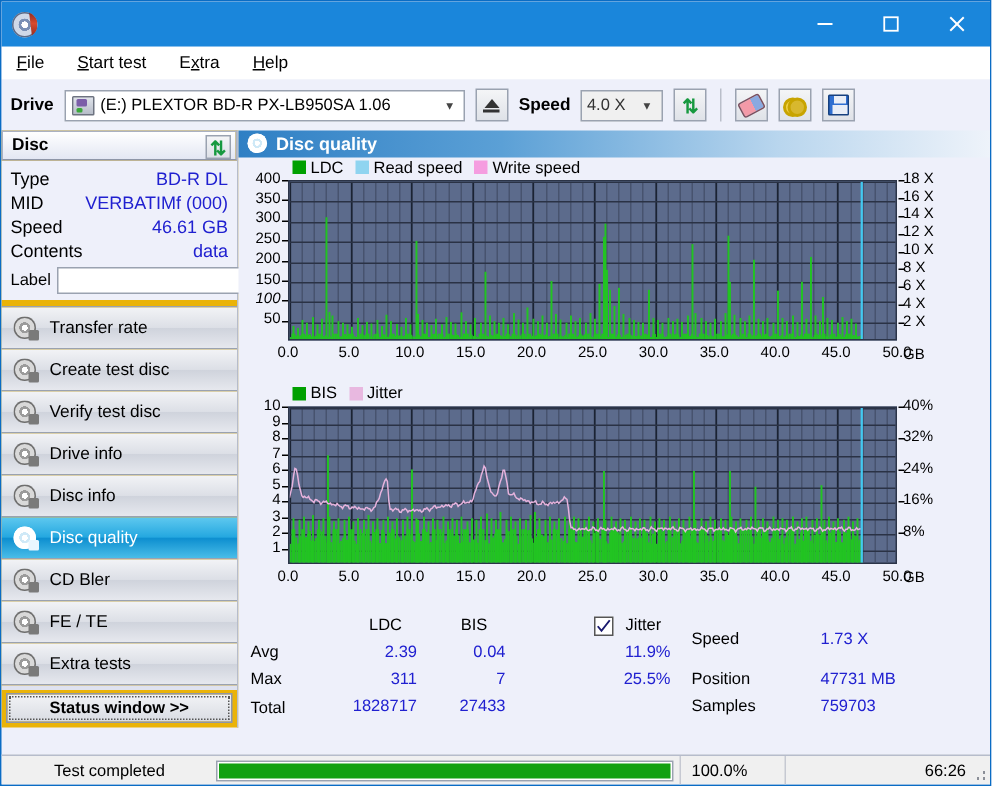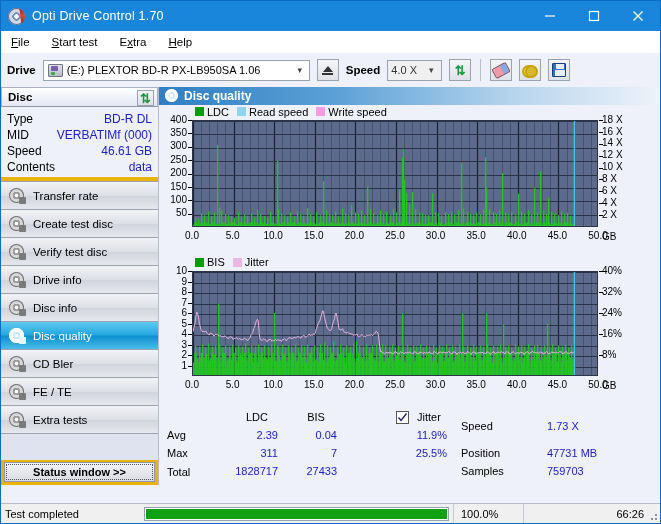--- a/index.html
+++ b/index.html
@@ -287,21 +287,21 @@
     display: flex; align-items: center; justify-content: center;
   }
   #jitter-check svg { display: block; }
 
   
   #statusbar {
     position: absolute; left: 0; bottom: 0; width: 659px; height: 20px;
     background: #f0f0f0; border-top: 1px solid #b6bccb;
     display: flex; align-items: center; font-size: 11px;
   }
-  #status-text { width: 140px; padding-left: 4px; color: #000; }
+  #status-text { width: 140px; padding-left: 4px; color: #000; text-align: center; }
   #progress-outer {
     width: 305px; height: 14px; margin-left: 3px;
     background: #ffffff; border: 1px solid #9aa2b0;
     padding: 1px;
   }
   #progress-bar { height: 100%; background: #12a112; }
   #progress-pct { width: 70px; text-align: left; padding-left: 7px; border-left: 1px solid #c6c9d2; margin-left: 4px; height:20px; line-height:20px;}
   #elapsed { flex: 1; text-align: right; padding-right: 16px; border-left: 1px solid #c6c9d2; height:20px; line-height:20px;}
   #grip { position: absolute; right: 2px; bottom: 2px; width: 10px; height: 10px;
           background:
@@ -310,21 +310,20 @@
             radial-gradient(circle 1px at 8px 4px, #8b8f98 99%, transparent);
   }
 </style>
 </head>
 <body>
 
 <div id="app">
 
   <div id="titlebar">
     <div id="app-icon"></div>
-    <div id="title-text">Opti Drive Control 1.70</div>
     <div class="win-btns">
       <div class="win-btn">
         <svg width="12" height="12" viewBox="0 0 12 12">
             <line x1="1" y1="6" x2="11" y2="6" stroke="#fff" stroke-width="1.2"></line>
           </svg>
       </div>
       <div class="win-btn">
         <svg width="12" height="12" viewBox="0 0 12 12">
             <rect x="1.5" y="1.5" width="9" height="9" fill="none" stroke="#fff" stroke-width="1.2"></rect>
           </svg>
@@ -396,20 +395,27 @@
           <span class="info-key">MID</span>
           <span class="info-val">VERBATIMf (000)</span>
         </div>
         <div class="info-row">
           <span class="info-key">Speed</span>
           <span class="info-val">46.61 GB</span>
         </div>
         <div class="info-row">
           <span class="info-key">Contents</span>
           <span class="info-val">data</span>
+        </div>
+        <div id="label-row">
+          <span id="label-key">Label</span>
+          <input id="label-input" type="text" value="" style="">
+          <div id="label-btn">
+            <span class="disc-glyph"></span>
+          </div>
         </div>
       </div>
 
       <div id="nav">
         <div class="nav-btn">
           <span class="nav-ico">
               <span class="ring"></span>
               <span class="mark"></span>
             </span>
           <span>Transfer rate</span>
@@ -977,21 +983,21 @@
                   <rect x="371" width="1.3" y="93.09" height="13.909999999999997" fill="#22c422"></rect>
                   <rect x="374" width="1.3" y="91.485" height="15.515" fill="#22c422"></rect>
                   <rect x="377" width="1.3" y="94.695" height="12.305000000000007" fill="#22c422"></rect>
                 </g>
                 <polyline points="0.0,106.5 0.9,106.5 1.8,106.5 2.7,106.5 3.6,106.5 4.5,106.5 5.4,106.5 6.3,106.5 7.3,106.5 8.2,106.5 9.1,106.5 10.0,106.5 10.9,106.5 11.8,106.5 12.7,106.4 13.6,106.4 14.5,106.4 15.4,106.4 16.3,106.4 17.2,106.4 18.1,106.4 19.0,106.4 19.9,106.4 20.9,106.4 21.8,106.4 22.7,106.4 23.6,106.4 24.5,106.4 25.4,106.4 26.3,106.4 27.2,106.4 28.1,106.4 29.0,106.4 29.9,106.4 30.8,106.4 31.7,106.4 32.6,106.4 33.5,106.4 34.5,106.4 35.4,106.3 36.3,106.3 37.2,106.3 38.1,106.3 39.0,106.3 39.9,106.3 40.8,106.3 41.7,106.3 42.6,106.3 43.5,106.3 44.4,106.3 45.3,106.3 46.2,106.3 47.2,106.3 48.1,106.3 49.0,106.3 49.9,106.3 50.8,106.3 51.7,106.3 52.6,106.3 53.5,106.3 54.4,106.3 55.3,106.3 56.2,106.3 57.1,106.3 58.0,106.3 58.9,106.3 59.8,106.3 60.8,106.3 61.7,106.3 62.6,106.3 63.5,106.3 64.4,106.3 65.3,106.2 66.2,106.2 67.1,106.2 68.0,106.2 68.9,106.2 69.8,106.2 70.7,106.2 71.6,106.2 72.5,106.2 73.4,106.2 74.4,106.2 75.3,106.2 76.2,106.2 77.1,106.2 78.0,106.2 78.9,106.2 79.8,106.2 80.7,106.2 81.6,106.2 82.5,106.2 83.4,106.2 84.3,106.2 85.2,106.2 86.1,106.2 87.0,106.2 88.0,106.2 88.9,106.2 89.8,106.2 90.7,106.2 91.6,106.2 92.5,106.2 93.4,106.2 94.3,106.2 95.2,106.2 96.1,106.1 97.0,106.1 97.9,106.1 98.8,106.1 99.7,106.1 100.6,106.1 101.6,106.1 102.5,106.1 103.4,106.1 104.3,106.1 105.2,106.1 106.1,106.1 107.0,106.1 107.9,106.1 108.8,106.1 109.7,106.1 110.6,106.1 111.5,106.1 112.4,106.1 113.3,106.1 114.2,106.1 115.2,106.1 116.1,106.1 117.0,106.1 117.9,106.1 118.8,106.1 119.7,106.1 120.6,106.1 121.5,106.1 122.4,106.1 123.3,106.1 124.2,106.1 125.1,106.1 126.0,106.0 126.9,106.0 127.8,106.0 128.8,106.0 129.7,106.0 130.6,106.0 131.5,106.0 132.4,106.0 133.3,106.0 134.2,106.0 135.1,106.0 136.0,106.0 136.9,106.0 137.8,106.0 138.7,106.0 139.6,106.0 140.5,106.0 141.5,106.0 142.4,106.0 143.3,106.0 144.2,106.0 145.1,106.0 146.0,106.0 146.9,106.0 147.8,106.0 148.7,106.0 149.6,106.0 150.5,106.0 151.4,106.0 152.3,106.0 153.2,106.0 154.1,106.0 155.1,106.0 156.0,106.0 156.9,106.0 157.8,106.0 158.7,106.0 159.6,106.0 160.5,105.9 161.4,105.9 162.3,105.9 163.2,105.9 164.1,105.9 165.0,105.9 165.9,105.9 166.8,105.9 167.7,105.9 168.7,105.9 169.6,105.9 170.5,105.9 171.4,105.9 172.3,105.9 173.2,105.9 174.1,105.9 175.0,105.9 175.9,105.9 176.8,105.9 177.7,105.9 178.6,105.9 179.5,105.9 180.4,105.9 181.3,105.9 182.3,105.9 183.2,105.9 184.1,105.9 185.0,105.9 185.9,105.9 186.8,105.9 187.7,105.9 188.6,105.9 189.5,105.9 190.4,105.9 191.3,105.9 192.2,105.9 193.1,105.9 194.0,105.9 194.9,105.9 195.9,105.9 196.8,105.9 197.7,105.9 198.6,105.9 199.5,105.9 200.4,105.9 201.3,105.9 202.2,105.9 203.1,105.9 204.0,105.9 204.9,105.9 205.8,105.9 206.7,105.9 207.6,105.9 208.5,105.9 209.5,105.9 210.4,105.9 211.3,105.9 212.2,105.9 213.1,105.9 214.0,105.9 214.9,105.9 215.8,105.9 216.7,105.9 217.6,105.9 218.5,105.9 219.4,105.9 220.3,105.9 221.2,105.9 222.1,105.9 223.1,105.9 224.0,105.9 224.9,105.9 225.8,105.9 226.7,105.9 227.6,105.9 228.5,105.9 229.4,105.9 230.3,105.9 231.2,105.9 232.1,105.9 233.0,105.9 233.9,105.9 234.8,105.9 235.8,105.9 236.7,105.9 237.6,105.9 238.5,105.9 239.4,105.9 240.3,105.9 241.2,105.9 242.1,105.9 243.0,105.9 243.9,105.9 244.8,105.9 245.7,105.9 246.6,106.0 247.5,106.0 248.4,106.0 249.4,106.0 250.3,106.0 251.2,106.0 252.1,106.0 253.0,106.0 253.9,106.0 254.8,106.0 255.7,106.0 256.6,106.0 257.5,106.0 258.4,106.0 259.3,106.0 260.2,106.0 261.1,106.0 262.0,106.0 263.0,106.0 263.9,106.0 264.8,106.0 265.7,106.0 266.6,106.0 267.5,106.0 268.4,106.0 269.3,106.0 270.2,106.0 271.1,106.0 272.0,106.0 272.9,106.0 273.8,106.0 274.7,106.0 275.6,106.0 276.6,106.0 277.5,106.0 278.4,106.0 279.3,106.0 280.2,106.0 281.1,106.0 282.0,106.0 282.9,106.0 283.8,106.0 284.7,106.0 285.6,106.0 286.5,106.0 287.4,106.1 288.3,106.1 289.2,106.1 290.2,106.1 291.1,106.1 292.0,106.1 292.9,106.1 293.8,106.1 294.7,106.1 295.6,106.1 296.5,106.1 297.4,106.1 298.3,106.1 299.2,106.1 300.1,106.1 301.0,106.1 301.9,106.1 302.8,106.1 303.8,106.1 304.7,106.1 305.6,106.1 306.5,106.1 307.4,106.1 308.3,106.1 309.2,106.1 310.1,106.1 311.0,106.1 311.9,106.1 312.8,106.1 313.7,106.1 314.6,106.1 315.5,106.1 316.4,106.1 317.4,106.1 318.3,106.1 319.2,106.2 320.1,106.2 321.0,106.2 321.9,106.2 322.8,106.2 323.7,106.2 324.6,106.2 325.5,106.2 326.4,106.2 327.3,106.2 328.2,106.2 329.1,106.2 330.1,106.2 331.0,106.2 331.9,106.2 332.8,106.2 333.7,106.2 334.6,106.2 335.5,106.2 336.4,106.2 337.3,106.2 338.2,106.2 339.1,106.2 340.0,106.2 340.9,106.2 341.8,106.2 342.7,106.2 343.7,106.2 344.6,106.3 345.5,106.3 346.4,106.3 347.3,106.3 348.2,106.3 349.1,106.3 350.0,106.3 350.9,106.3 351.8,106.3 352.7,106.3 353.6,106.3 354.5,106.3 355.4,106.3 356.3,106.3 357.3,106.3 358.2,106.3 359.1,106.3 360.0,106.3 360.9,106.3 361.8,106.3 362.7,106.3 363.6,106.3 364.5,106.3 365.4,106.3 366.3,106.3 367.2,106.3 368.1,106.3 369.0,106.4 369.9,106.4 370.9,106.4 371.8,106.4 372.7,106.4 373.6,106.4 374.5,106.4 375.4,106.4 376.3,106.4 377.2,106.4 378.1,106.4 379.0,106.4 379.9,106.4 380.8,106.4" fill="none" stroke="#8fd4f0" stroke-width="1"></polyline>
                 <line x1="381.5" x2="381.5" y1="0" y2="107" stroke="#42c8f0" stroke-width="1.5"></line>
               </svg>
             </div>
         <div class="ytick" style="left: 0px; width: 28px; top: 103.625px;">50</div>
             <div class="tickmark" style="left: 29px; top: 109px; width: 4px; height: 1px;"></div>
-            <div class="ytick" style="left: 0px; width: 28px; top: 90.25px;">100</div>
+            <div class="ytick" style="left: 0px; width: 28px; top: 90.25px; font-style: italic;">100</div>
             <div class="tickmark" style="left: 29px; top: 95px; width: 4px; height: 1px;"></div>
             <div class="ytick" style="left: 0px; width: 28px; top: 76.875px;">150</div>
             <div class="tickmark" style="left: 29px; top: 82px; width: 4px; height: 1px;"></div>
             <div class="ytick" style="left: 0px; width: 28px; top: 63.5px;">200</div>
             <div class="tickmark" style="left: 29px; top: 69px; width: 4px; height: 1px;"></div>
             <div class="ytick" style="left: 0px; width: 28px; top: 50.125px;">250</div>
             <div class="tickmark" style="left: 29px; top: 55px; width: 4px; height: 1px;"></div>
             <div class="ytick" style="left: 0px; width: 28px; top: 36.75px;">300</div>
             <div class="tickmark" style="left: 29px; top: 42px; width: 4px; height: 1px;"></div>
             <div class="ytick" style="left: 0px; width: 28px; top: 23.375px;">350</div>

